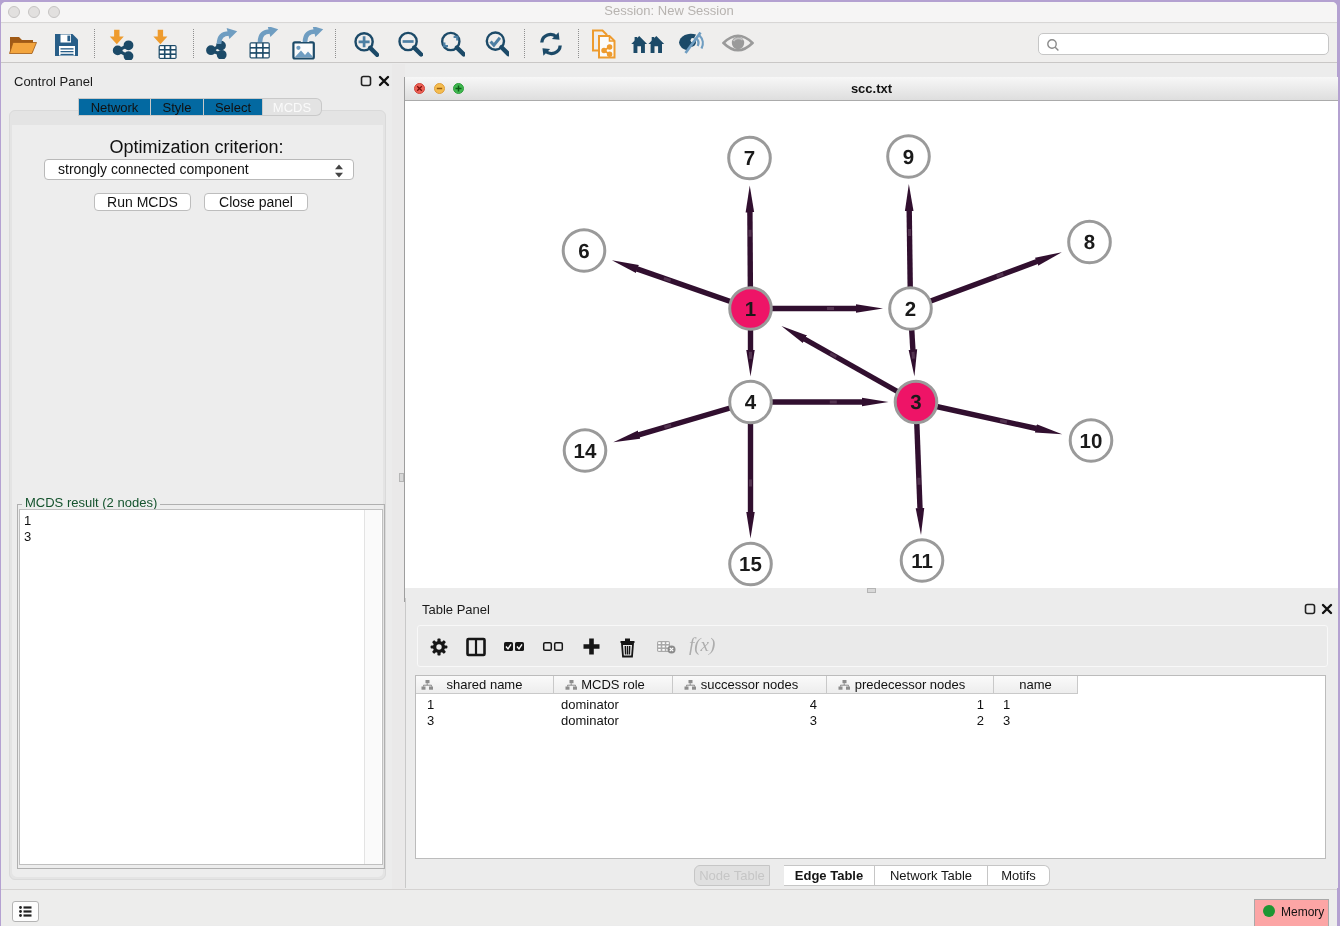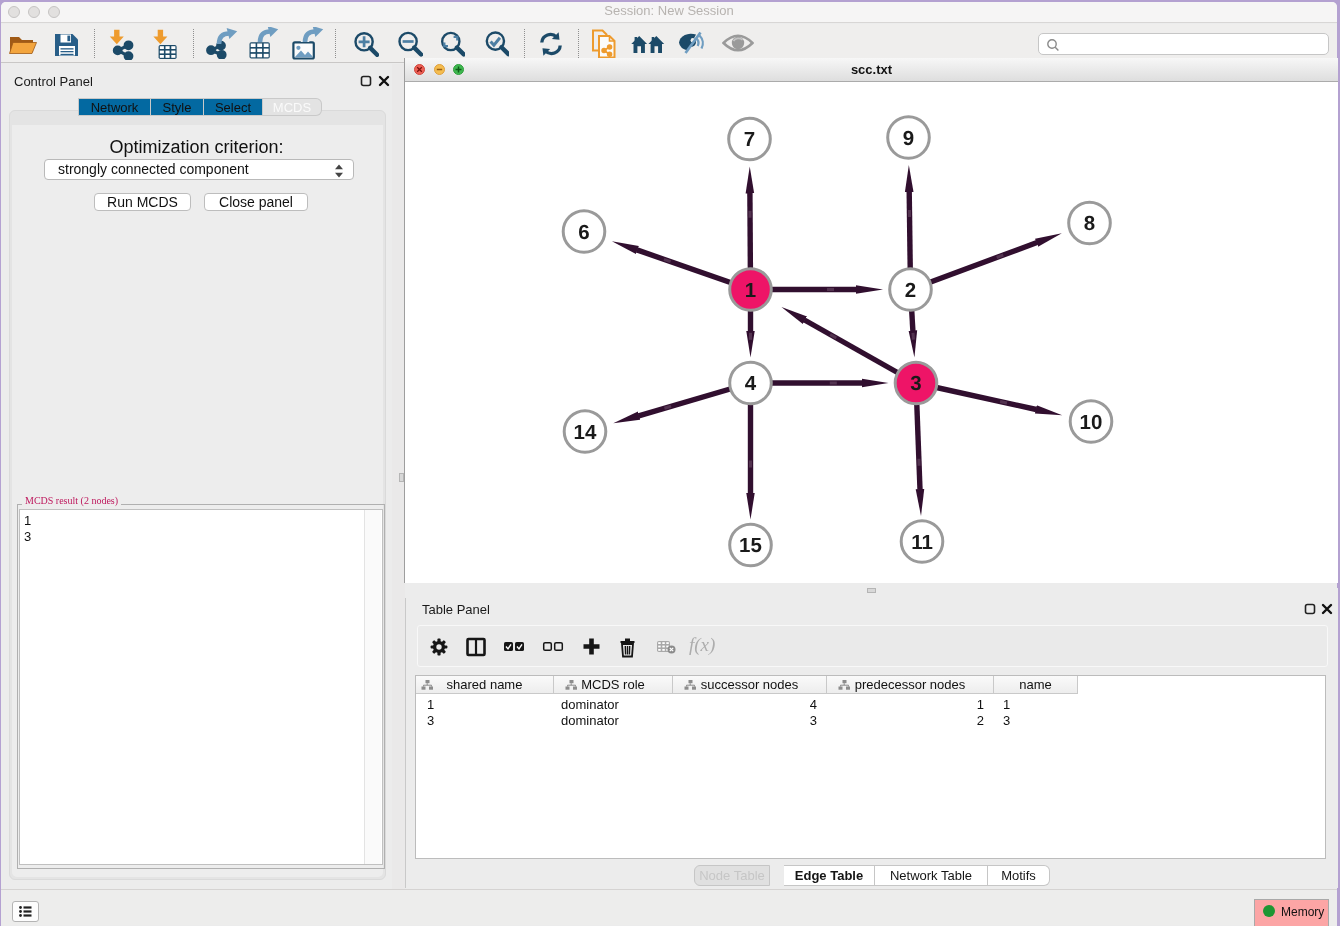--- a/index.html
+++ b/index.html
@@ -13,26 +13,26 @@
 #ctrlpanel{left:0;top:62px;width:391px;height:825px;background:#ececec;}
 .paneltitle{font-size:13px;color:#1a1a1a;}
 .tab{top:34px;height:18px;background:#0369a1;border:1px solid #c9c9c9;font-size:13px;color:#111;text-align:center;line-height:17px;}
 #tabmcds{background:#e3e3e3;color:#fafafa;border-radius:0 6px 6px 0;}
 #tcpanel{left:8px;top:46px;width:377px;height:770px;background:#e4e4e4;border-radius:6px;border:1px solid #dadada;}
 #tcinner{left:11px;top:61px;width:371px;height:752px;background:#ededed;border-radius:0 0 5px 5px;}
 #optlabel{left:0;top:73px;width:391px;text-align:center;font-size:18px;color:#111;}
 #combo{left:43px;top:95px;width:310px;height:21px;background:#fff;border:1px solid #b9b9b9;border-radius:4px;font-size:14px;color:#111;line-height:19px;padding-left:13px;}
 .btn{top:129px;height:18px;background:#fff;border:1px solid #bdbdbd;border-radius:4px;font-size:14px;color:#111;text-align:center;line-height:16px;}
 #fieldset{left:16px;top:440px;width:368px;height:365px;border:1px solid #b0b0b0;}
-#legend{left:21px;top:431px;background:#ededed;padding:0 3px;font-size:10px;color:#be185d;font-family:Liberation Serif, serif;}
+#legend{left:21px;top:431px;background:#ededed;padding:0 3px;font-size:13px;color:#14532d;}
 #fstext{left:18px;top:445px;width:364px;height:356px;background:#fff;border:1px solid #c0c0c0;font-size:13px;color:#111;padding:3px 0 0 4px;line-height:16px;}
 #fsscroll{left:363px;top:446px;width:17px;height:354px;background:#fafafa;border-left:1px solid #e3e3e3;}
 #vsplit{left:391px;top:62px;width:13px;height:826px;background:#eae9e9;}
 #vhandle{left:398px;top:471px;width:5px;height:9px;background:#d8d8d8;border:1px solid #b5b5b5;}
-#netwin{left:403px;top:56px;width:934px;height:525px;background:#fff;border-left:1px solid #9e9e9e;}
+#netwin{left:403px;top:75px;width:934px;height:525px;background:#fff;border-left:1px solid #9e9e9e;}
 #nettitle{left:0;top:0;width:100%;height:24px;background:linear-gradient(#f7f7f7,#dedede);border-bottom:1px solid #ababab;}
 .mtl{top:6px;width:11px;height:11px;border-radius:50%;}
 #nettext{left:0;top:4px;width:100%;text-align:center;font-size:13px;font-weight:bold;color:#111;}
 #hsplit{left:404px;top:586px;width:933px;height:10px;background:#ececec;}
 #hhandle{left:866px;top:586px;width:9px;height:5px;background:#d8d8d8;border:1px solid #b5b5b5;}
 #tablepanel{left:404px;top:596px;width:933px;height:290px;background:#ececec;border-left:1px solid #c9c9c9;}
 #tptoolbar{left:11px;top:27px;width:911px;height:42px;background:#eaeaea;border:1px solid #f8f8f8;border-radius:3px;}
 #tscroll{left:9px;top:77px;width:911px;height:184px;background:#fff;border:1px solid #bcbcbc;}
 .hcell{top:0;height:18px;background:linear-gradient(#fafafa,#ededed);border-right:1px solid #c9c9c9;border-bottom:1px solid #c9c9c9;font-size:13px;color:#111;text-align:center;line-height:17px;}
 .rcell{font-size:13px;color:#111;height:16px;line-height:16px;}

